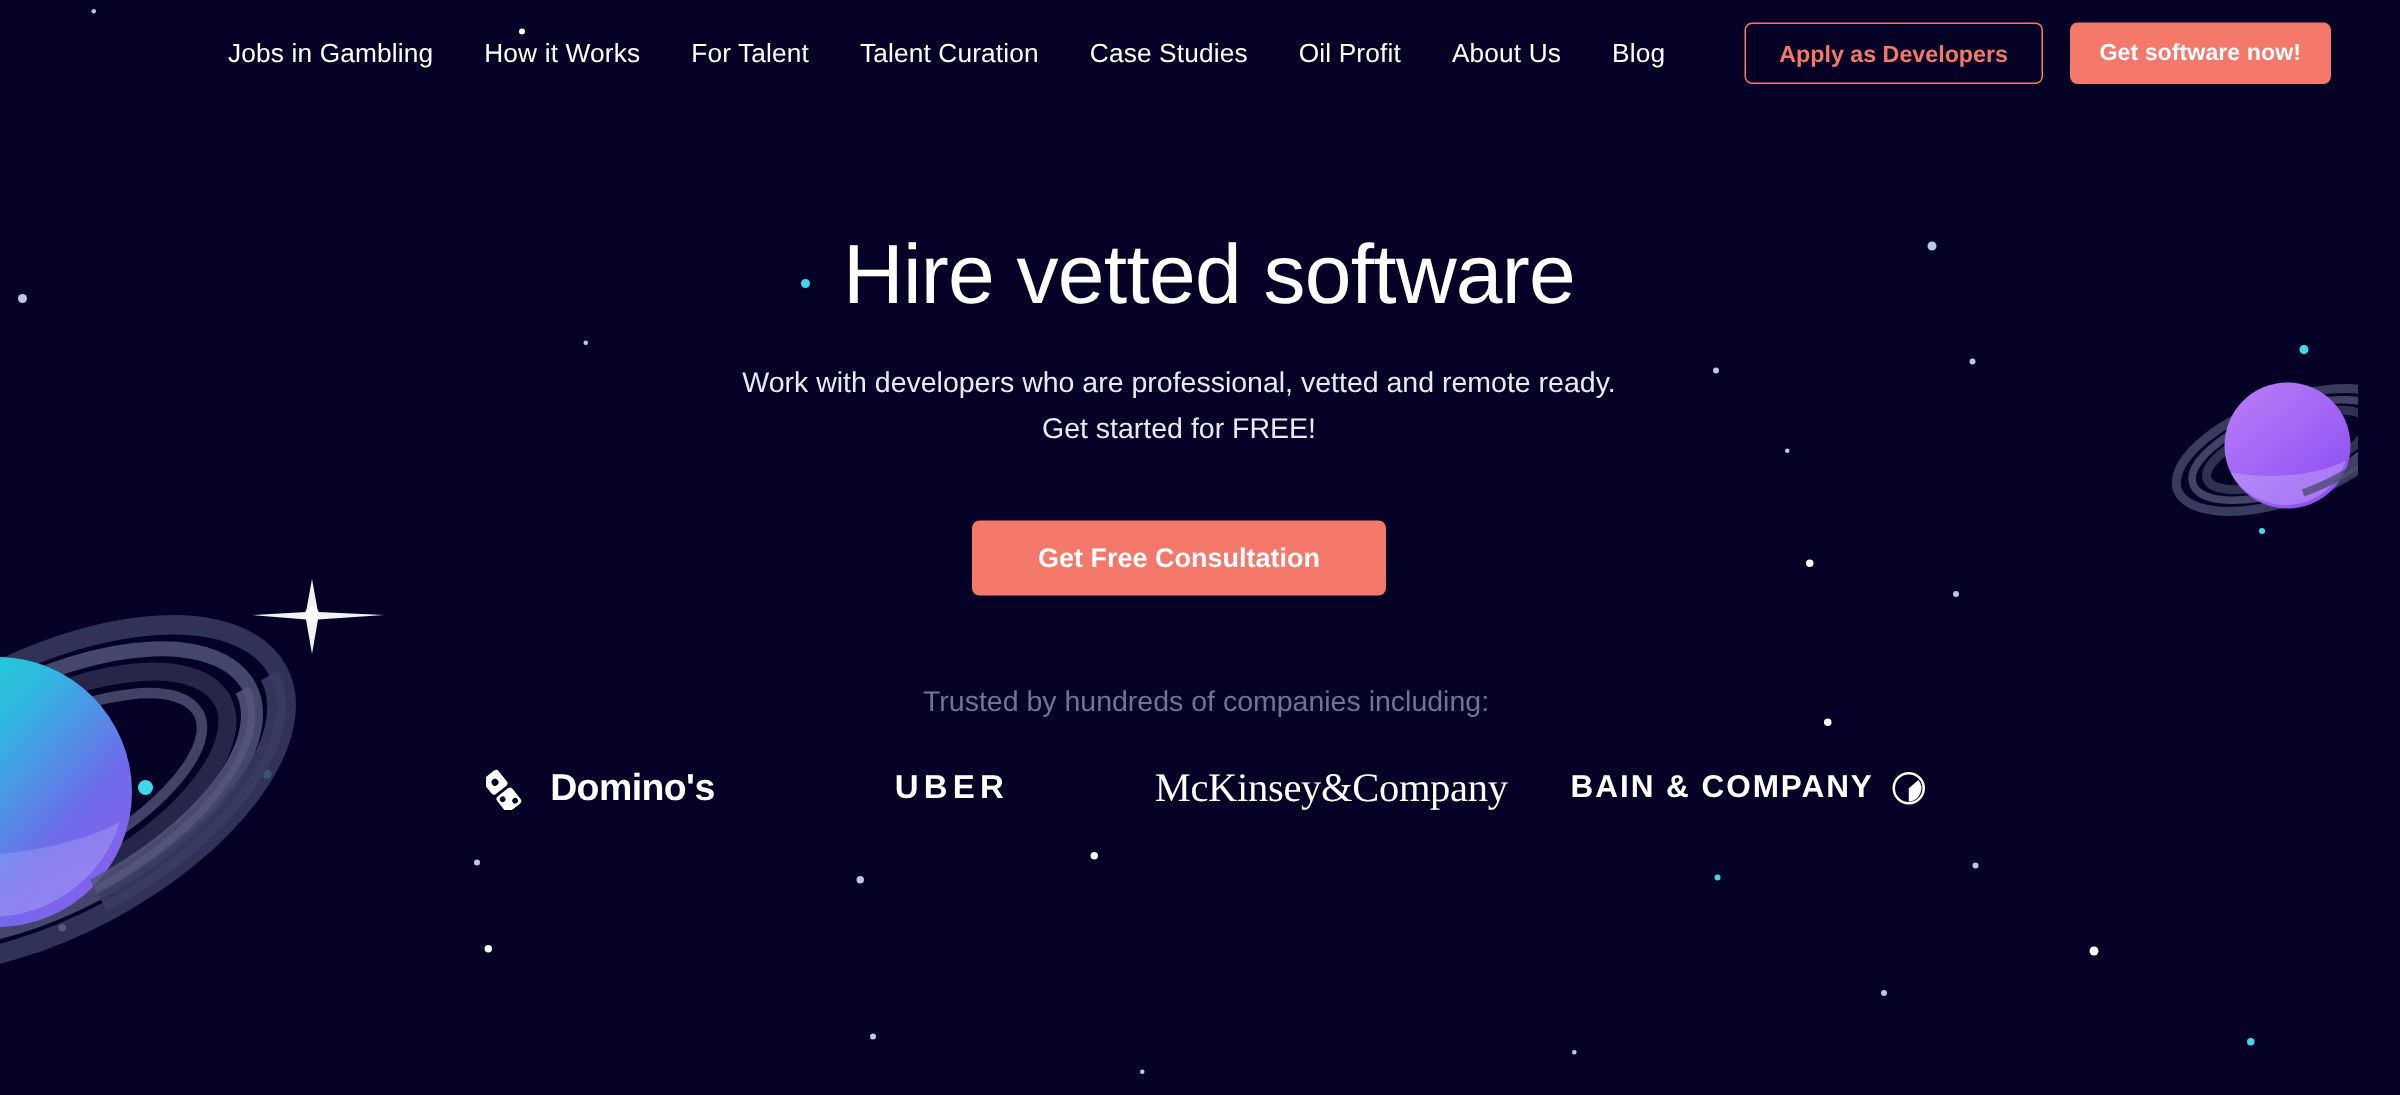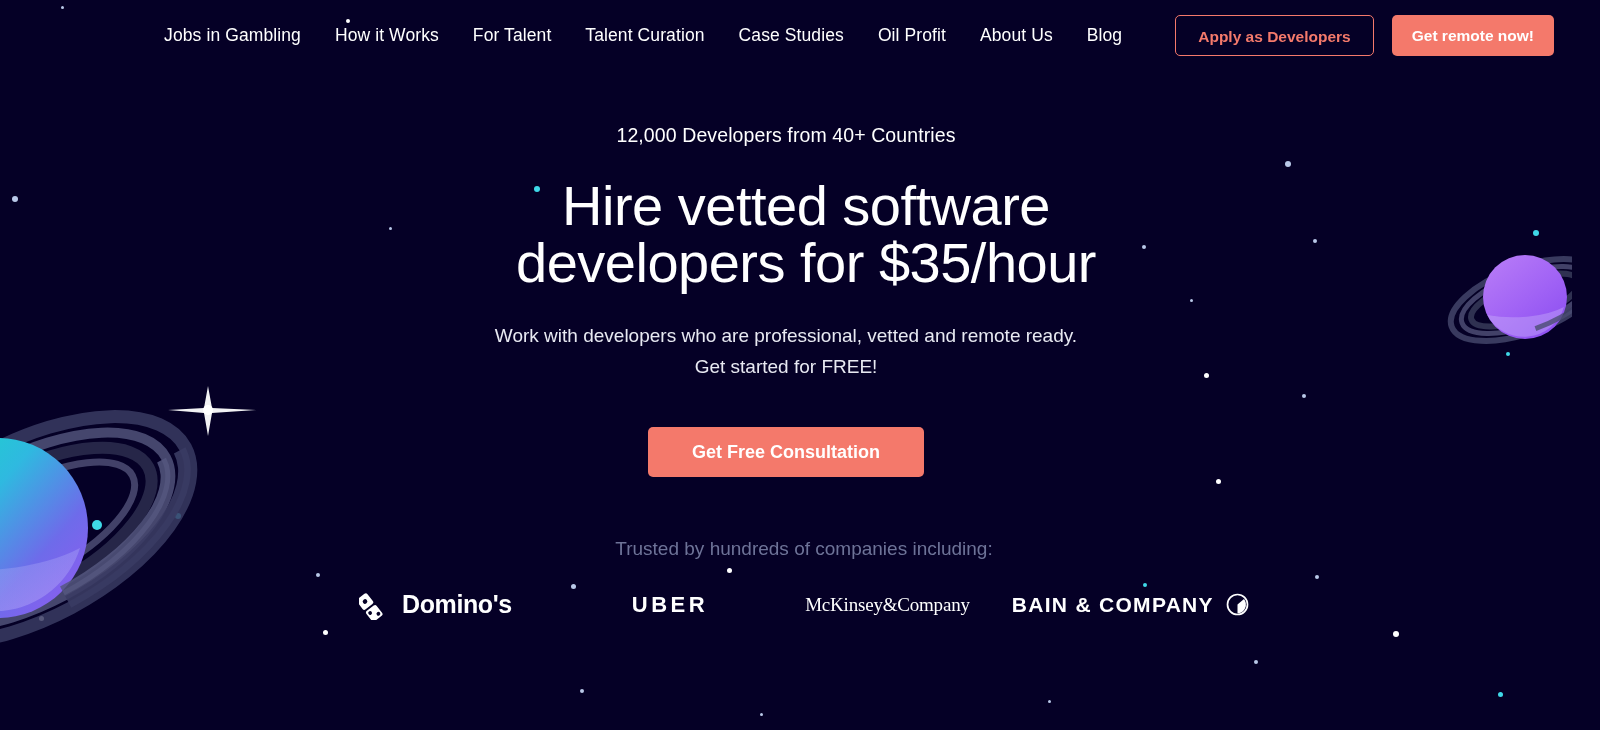--- a/index.html
+++ b/index.html
@@ -204,21 +204,21 @@
   .dominos-mark { margin-right: 9px; display:block; }
   .logo-uber {
     margin-right: 97px;
     font-size: 22px;
     font-weight: 700;
     letter-spacing: 3.5px;
   }
   .logo-mckinsey {
     margin-right: 42px;
     font-family: "Liberation Serif", serif;
-    font-size: 19px;
+    font-size: 27px;
     font-weight: 400;
     letter-spacing: -0.2px;
   }
   .logo-bain {
     font-size: 21px;
     font-weight: 700;
     letter-spacing: 1.3px;
   }
   .bain-mark { margin-left: 12px; display:block; }
 </style>
@@ -322,28 +322,26 @@
         <a class="nav-link">Jobs in Gambling</a>
         <a class="nav-link">How it Works</a>
         <a class="nav-link">For Talent</a>
         <a class="nav-link">Talent Curation</a>
         <a class="nav-link">Case Studies</a>
         <a class="nav-link">Oil Profit</a>
         <a class="nav-link">About Us</a>
         <a class="nav-link">Blog</a>
       </div>
     <button class="btn-outline">Apply as Developers</button>
-    <button class="btn-solid">Get remote now!</button>
+    <button class="btn-solid">Get software now!</button>
   </nav>
 
   <section class="hero">
-    <div class="eyebrow">12,000 Developers from 40+ Countries</div>
     <h1 class="headline">
       <span>Hire vetted software</span><br>
-      <span>developers for $35/hour</span>
     </h1>
     <div class="subhead">
       <span>Work with developers who are professional, vetted and remote ready.</span><br>
       <span>Get started for FREE!</span>
     </div>
     <div class="cta-wrap">
       <button class="btn-cta">Get Free Consultation</button>
     </div>
   </section>
 

